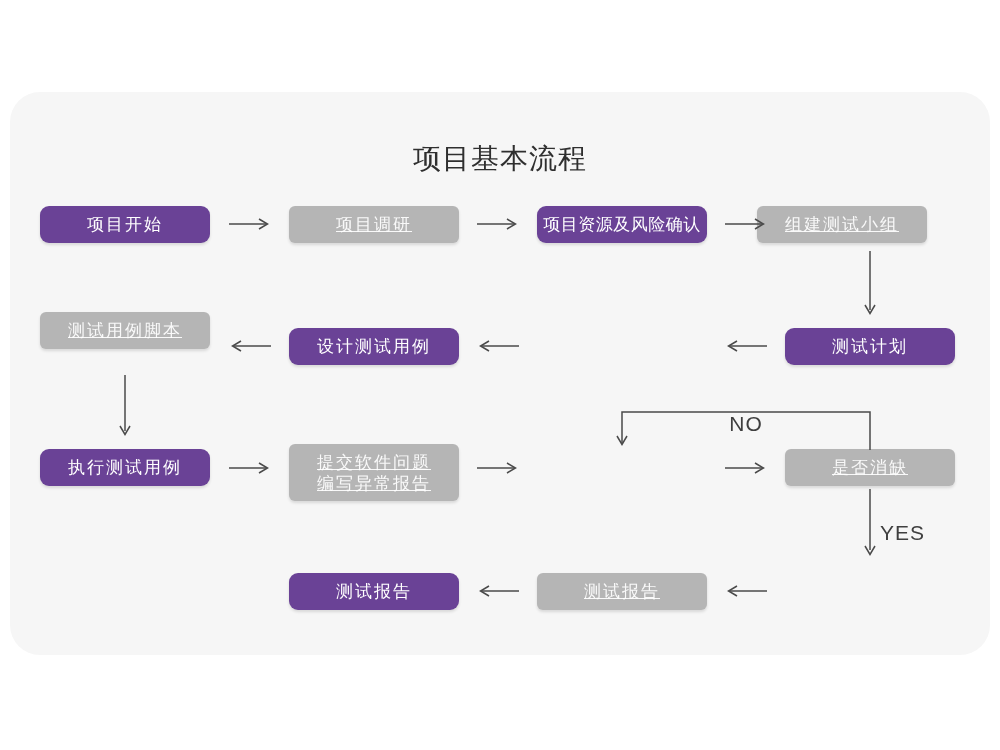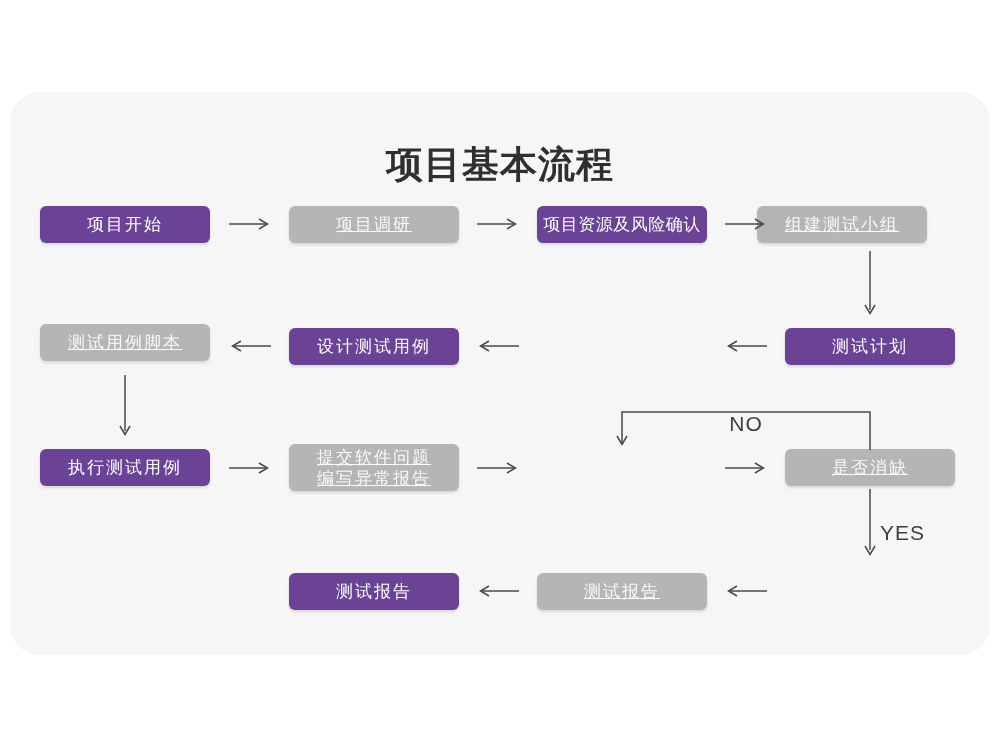--- a/index.html
+++ b/index.html
@@ -8,34 +8,34 @@
     font-family:"Liberation Sans","DejaVu Sans",sans-serif;
     background:#ffffff;
   }
   .card{
     position:absolute;left:10px;top:92px;width:980px;height:563px;
     background:var(--card-background,#f6f6f6);
     border-radius:30px;
   }
   .title{
     position:absolute;left:10px;top:140px;width:980px;
-    text-align:center;font-size:37px;letter-spacing:1px;
-    color:var(--title-text,#2f2f2f);font-weight:700;
+    text-align:center;font-size:28px;letter-spacing:1px;
+    color:var(--title-text,#2f2f2f);font-weight:400;
   }
   .node{
     position:absolute;width:170px;height:37px;border-radius:6px;
     display:flex;align-items:center;justify-content:center;
     font-size:17px;letter-spacing:2px;line-height:21px;
     text-align:center;white-space:pre-line;
     box-shadow:0 2px 3px rgba(0,0,0,0.12);
   }
-  .node.purple{background:var(--accent-purple,#6a4296);color:#ffffff;}
+  .node.purple{background:var(--accent-purple,#6a4296);color:#ffffff;border-radius:9px;}
   .node.gray{background:var(--box-gray,#b5b5b5);color:rgba(255,255,255,0.92);text-decoration:underline;}
   .node.tight{letter-spacing:0.5px;}
-  .node.tall{height:47px;text-align:center;}
+  .node.tall{height:57px;text-align:center;}
   .arrow{position:absolute;color:var(--arrow-gray,#4a4a4a);}
   .arrow svg{display:block;}
   .edge-label{
     position:absolute;font-size:21px;letter-spacing:1px;
     color:var(--label-text,#3f3f3f);
   }
   .edge-label.no{left:716px;top:412px;width:60px;text-align:center;}
   .edge-label.yes{left:880px;top:521px;}
 </style>
 </head>
@@ -44,21 +44,21 @@
 <div class="stage">
   <div class="card"></div>
 
   <div class="title">项目基本流程</div>
 
   <div class="node purple" style="left:40px;top:206px">项目开始</div>
   <div class="node gray" style="left:289px;top:206px">项目调研</div>
   <div class="node purple tight" style="left:537px;top:206px">项目资源及风险确认</div>
   <div class="node gray" style="left:757px;top:206px">组建测试小组</div>
 
-  <div class="node gray" style="left:40px;top:324px">测试用例脚本</div>
+  <div class="node gray" style="left:40px;top:312px">测试用例脚本</div>
   <div class="node purple" style="left:289px;top:328px">设计测试用例</div>
   <div class="node purple" style="left:785px;top:328px">测试计划</div>
 
   <div class="node purple" style="left:40px;top:449px">执行测试用例</div>
   <div class="node gray tall" style="left:289px;top:444px">提交软件问题
 编写异常报告</div>
   <div class="node gray" style="left:785px;top:449px">是否消缺</div>
 
   <div class="node purple" style="left:289px;top:573px">测试报告</div>
   <div class="node gray" style="left:537px;top:573px">测试报告</div>

